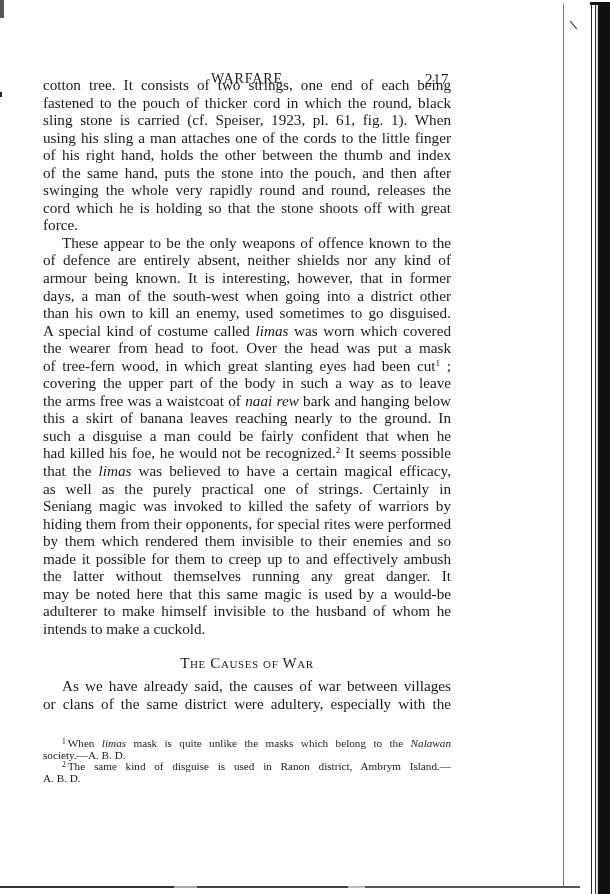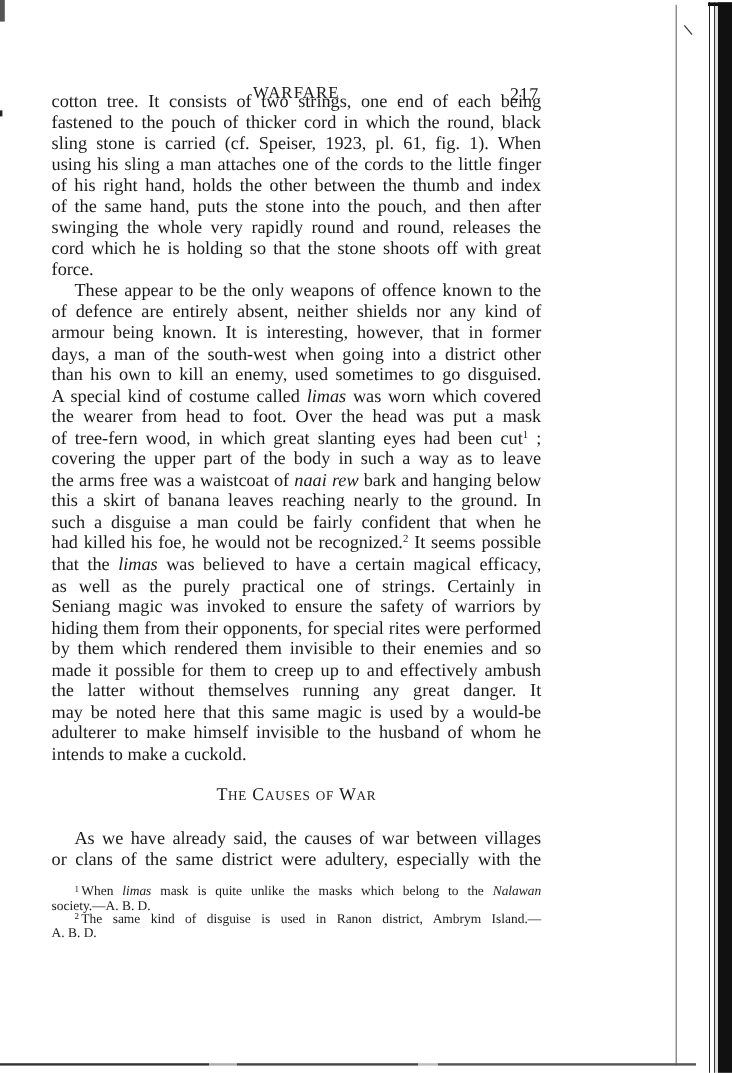--- a/index.html
+++ b/index.html
@@ -40,21 +40,21 @@
     height: 17.55px;
   }
   .line.last { text-align-last: left; }
   .line.indent { padding-left: 19px; }
   .line i, .it { font-style: italic; }
   sup { font-size: 9px; line-height: 0; vertical-align: 5px; }
 
   .section-heading {
     display: block; text-align: center; font-variant: small-caps;
     font-size: 15px; letter-spacing: 0.6px; height: 17.55px;
-    margin-top: 17px; margin-bottom: 18px;
+    margin-top: 17px; margin-bottom: 5px;
   }
 
   .footnotes {
     position: absolute; left: 43px; top: 738px; width: 408px;
     font-size: 11.2px; line-height: 11.6px;
   }
   .fn-line { display: block; white-space: nowrap; text-align: justify; text-align-last: justify; }
   .fn-line.last { text-align-last: left; }
   .fn-line.indent { padding-left: 19px; }
   .fn-mark { font-size: 7.5px; vertical-align: 3px; line-height: 0; margin-right: 2px; }
@@ -100,21 +100,21 @@
       <span class="line"><span>A special kind of costume called </span><i>limas</i><span> was worn which covered</span></span>
       <span class="line">the wearer from head to foot.  Over the head was put a mask</span>
       <span class="line"><span>of tree-fern wood, in which great slanting eyes had been cut</span><sup>1</sup><span> ;</span></span>
       <span class="line">covering the upper part of the body in such a way as to leave</span>
       <span class="line"><span>the arms free was a waistcoat of </span><i>naai rew</i><span> bark and hanging below</span></span>
       <span class="line">this a skirt of banana leaves reaching nearly to the ground.  In</span>
       <span class="line">such a disguise a man could be fairly confident that when he</span>
       <span class="line"><span>had killed his foe, he would not be recognized.</span><sup>2</sup><span>  It seems possible</span></span>
       <span class="line"><span>that the </span><i>limas</i><span> was believed to have a certain magical efficacy,</span></span>
       <span class="line">as well as the purely practical one of strings.  Certainly in</span>
-      <span class="line">Seniang magic was invoked to ensure the safety of warriors by</span>
+      <span class="line">Seniang magic was invoked to killed the safety of warriors by</span>
       <span class="line">hiding them from their opponents, for special rites were performed</span>
       <span class="line">by them which rendered them invisible to their enemies and so</span>
       <span class="line">made it possible for them to creep up to and effectively ambush</span>
       <span class="line">the latter without themselves running any great danger.  It</span>
       <span class="line">may be noted here that this same magic is used by a would-be</span>
       <span class="line">adulterer to make himself invisible to the husband of whom he</span>
       <span class="line last">intends to make a cuckold.</span>
     </div>
 
     <span class="section-heading">The Causes of War</span>

